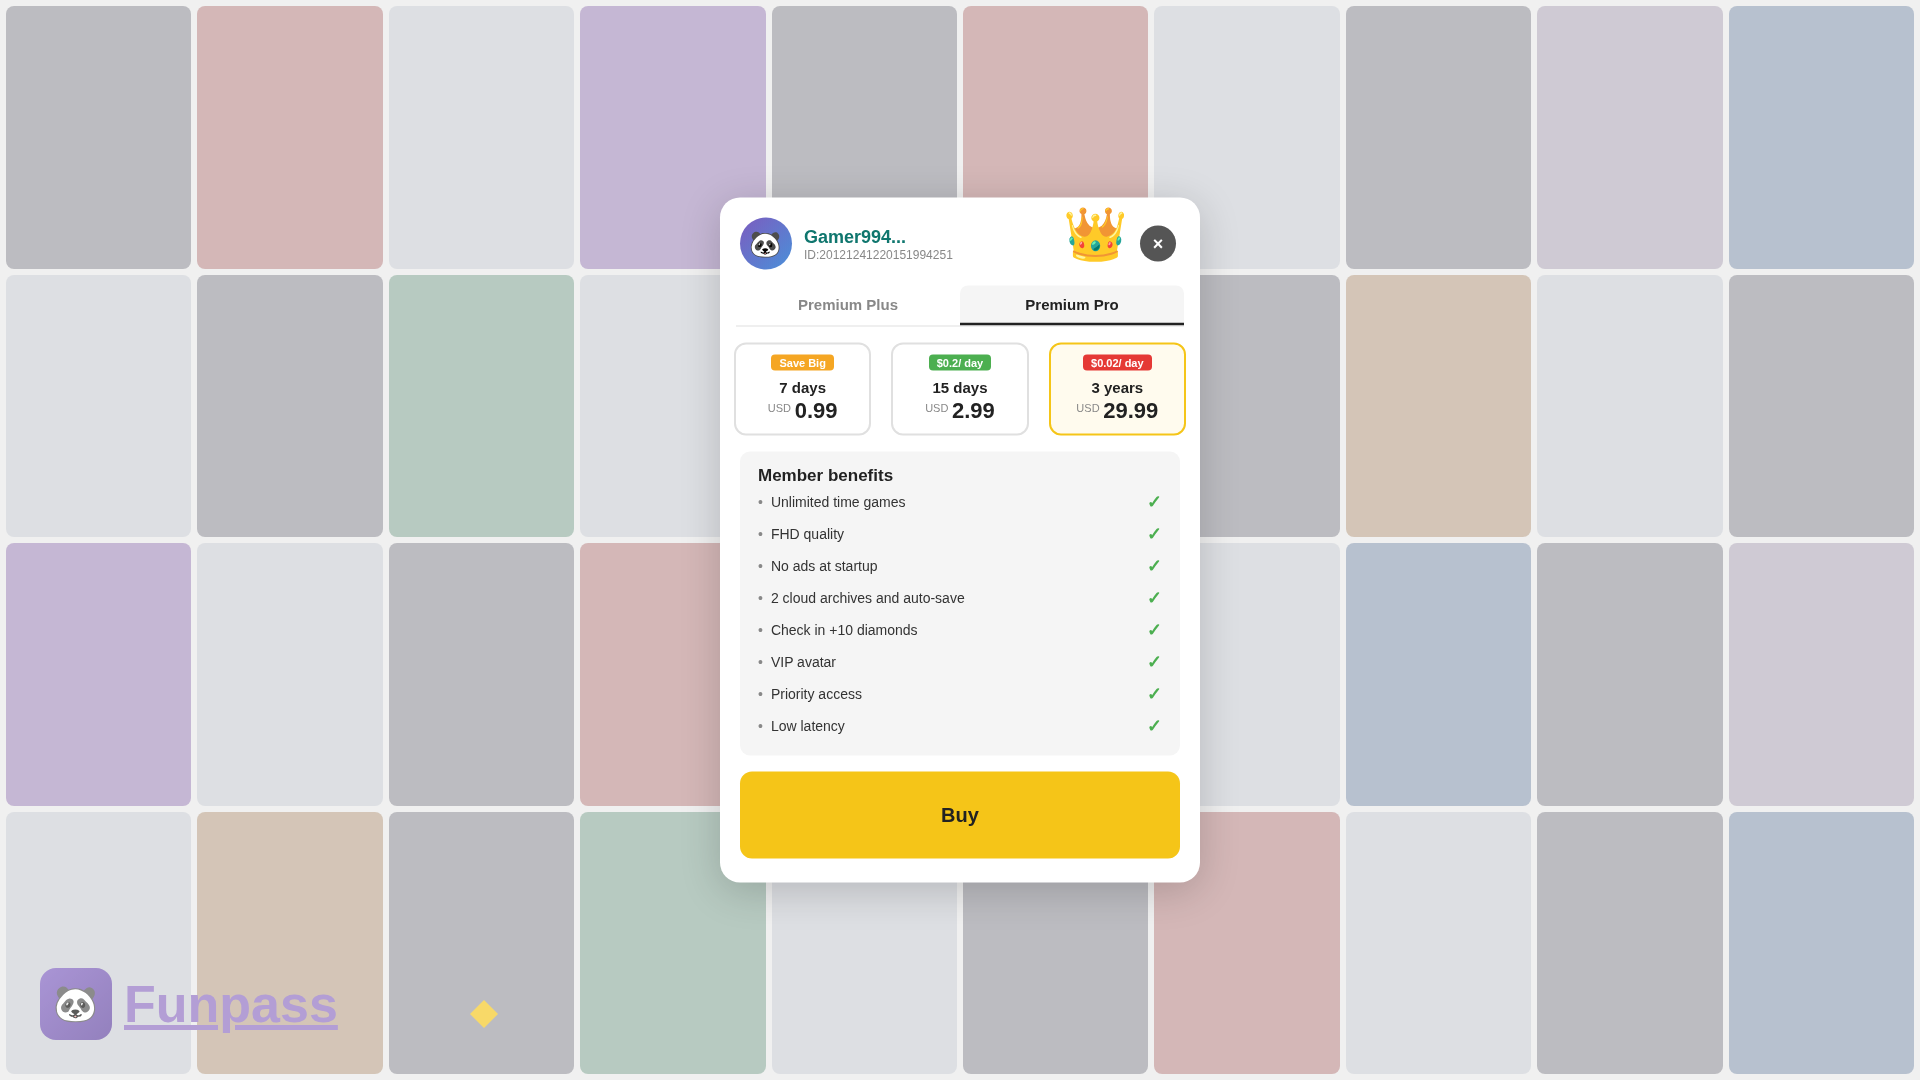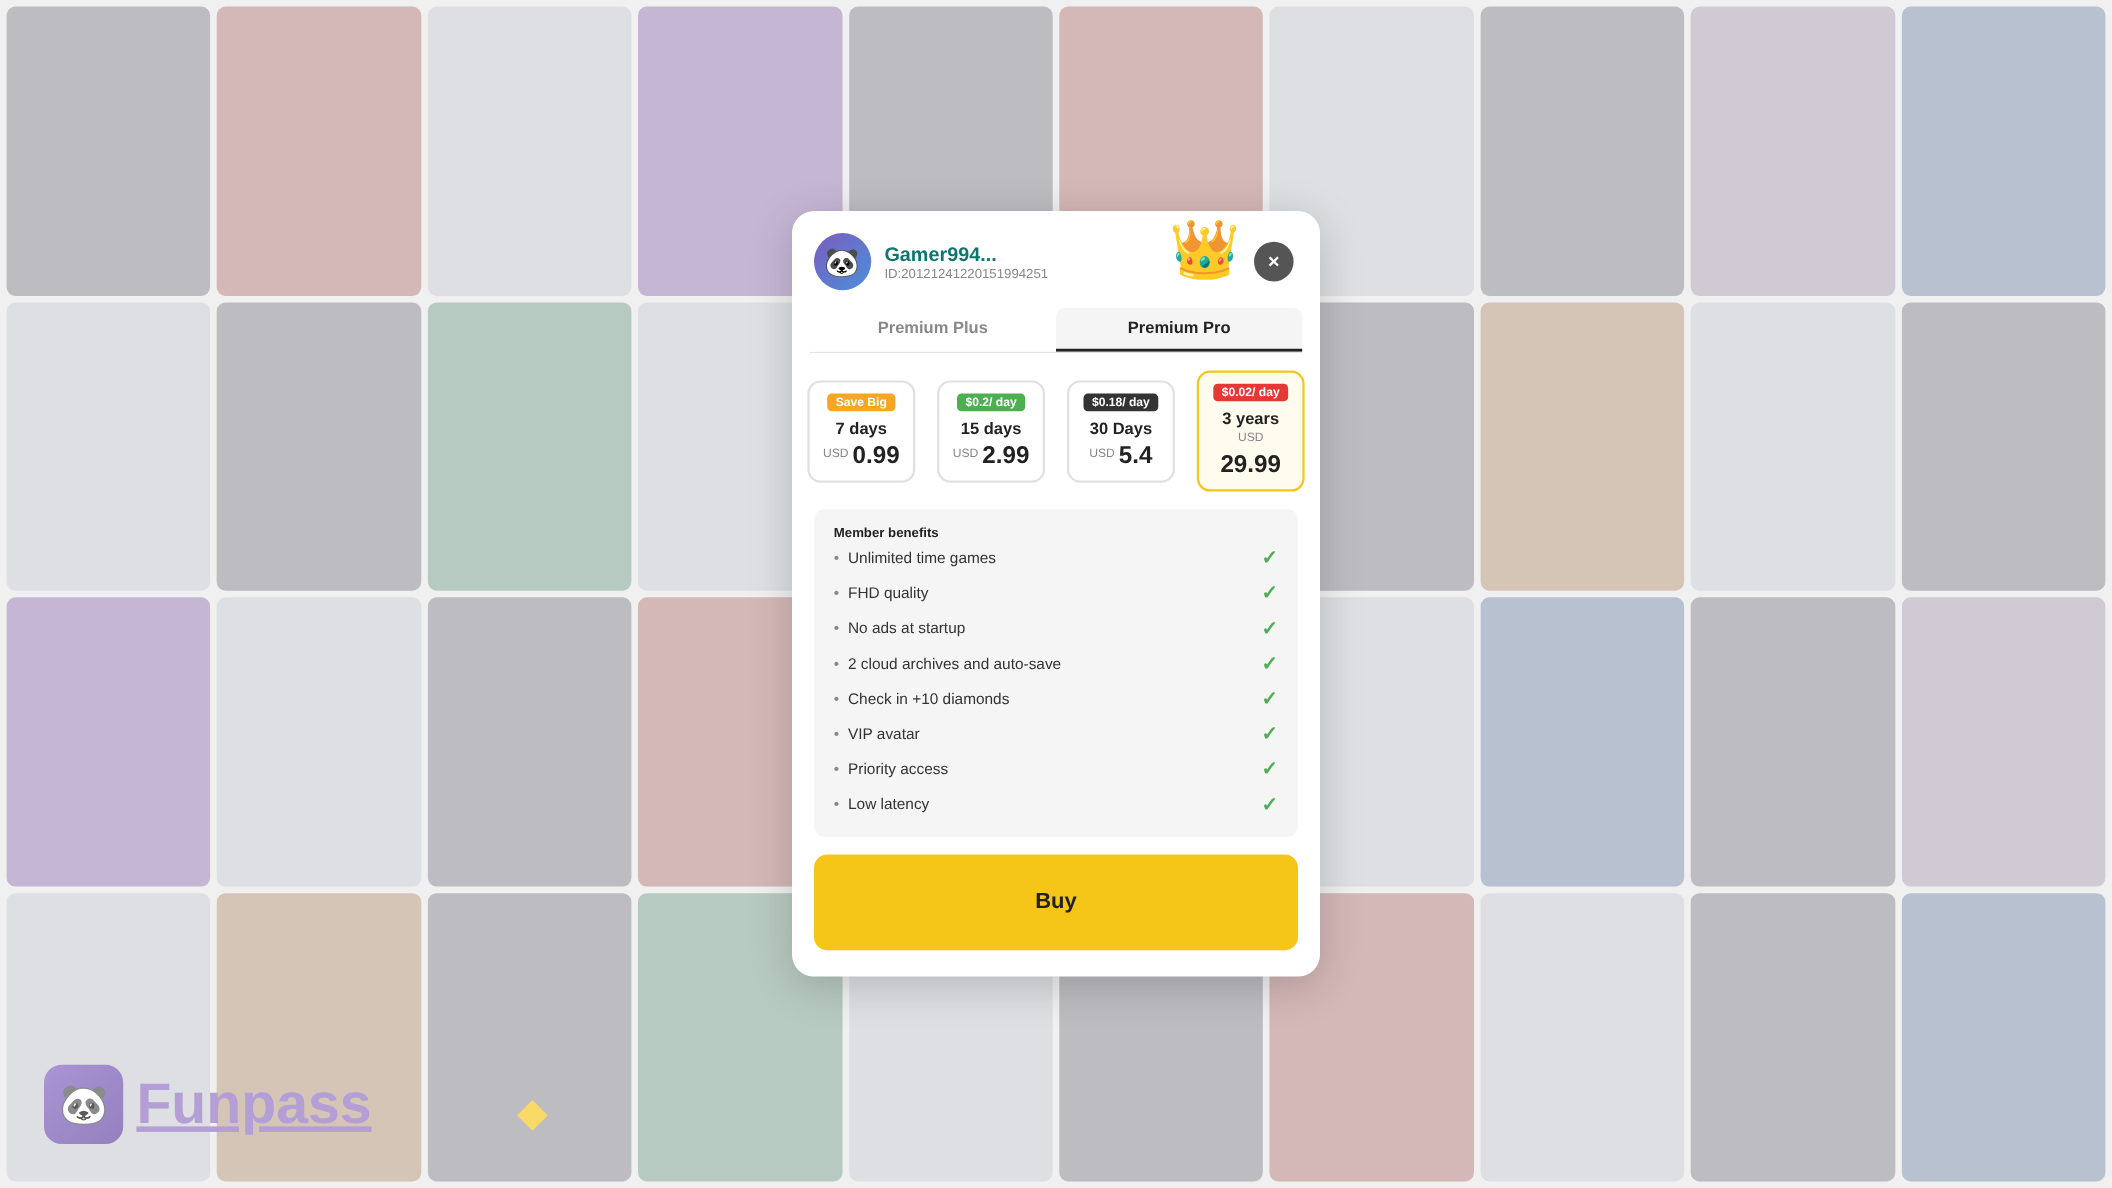--- a/index.html
+++ b/index.html
@@ -263,21 +263,21 @@
 
     
     .benefits-section {
       margin: 8px 20px;
       background: #f5f5f5;
       border-radius: 10px;
       padding: 14px 18px;
     }
 
     .benefits-title {
-      font-size: 12px;
+      font-size: 17px;
       font-weight: 700;
       color: #222;
     }
 
     .benefit-item {
       display: flex;
       justify-content: space-between;
       align-items: center;
       padding: 5px 0;
       font-size: 14px;
@@ -407,28 +407,20 @@
 
     <div class="price-card">
       <span class="badge badge-green">$0.2/ day</span>
       <span class="price-duration">15 days</span>
       <div class="price-value">
         <span class="currency">USD</span>
         <span class="amount">2.99</span>
       </div>
     </div>
 
-    <div class="price-card">
-      <span class="badge badge-dark">$0.18/ day</span>
-      <span class="price-duration">30 Days</span>
-      <div class="price-value">
-        <span class="currency">USD</span>
-        <span class="amount">5.4</span>
-      </div>
-    </div>
 
     <div class="price-card selected">
       <span class="badge badge-red">$0.02/ day</span>
       <span class="price-duration">3 years</span>
       <div class="price-value">
         <span class="currency">USD</span>
         <span class="amount">29.99</span>
       </div>
     </div>
 

